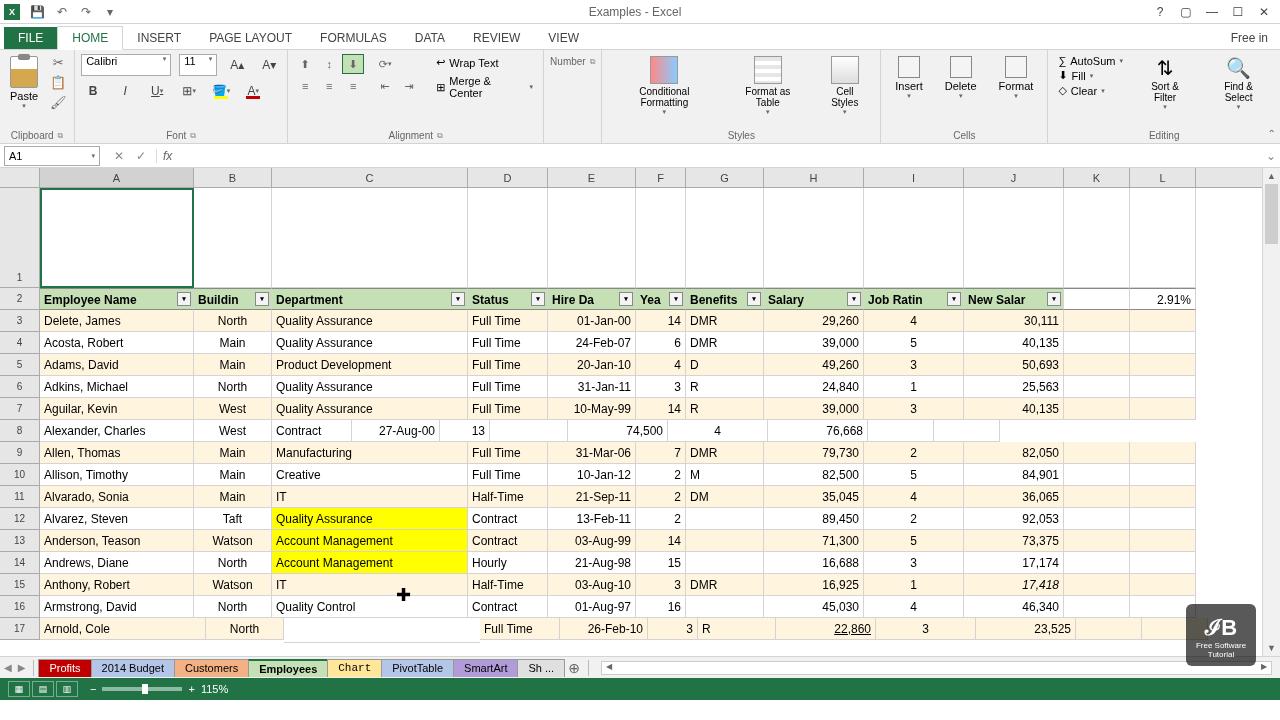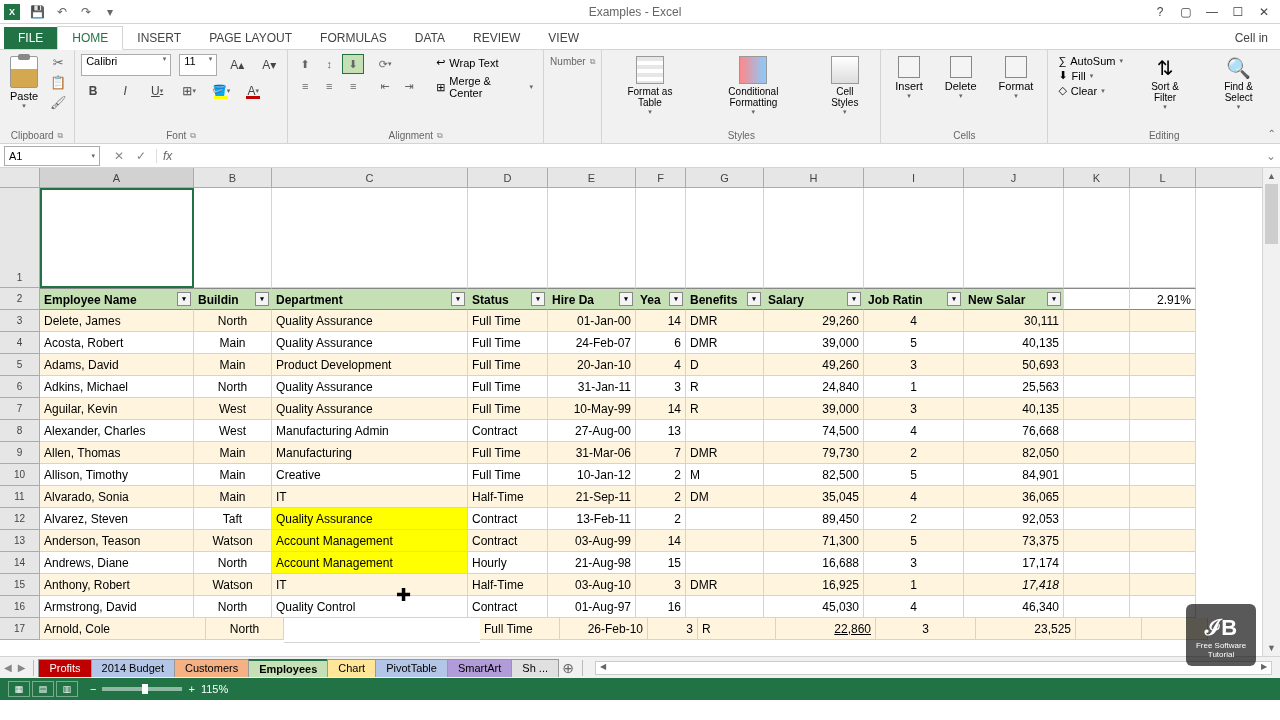--- a/index.html
+++ b/index.html
@@ -109,21 +109,21 @@
 
 .ws-tabs { height: 22px; background: #f1f1f1; border-top: 1px solid #d4d4d4; display: flex; align-items: center; }
 .ws-nav { display: flex; padding: 0 4px; gap: 6px; color: #888; }
 .ws-nav span { cursor: pointer; font-size: 10px; }
 .ws-bar { height: 16px; width: 1px; background: #bbb; margin: 0 4px; }
 .ws-tab { padding: 2px 10px; font-size: 11px; border: 1px solid #999; border-bottom: none; cursor: pointer; margin-right: -1px; }
 .ws-tab.red { background: #c00000; color: #fff; }
 .ws-tab.blue { background: #b4c6e7; }
 .ws-tab.orange { background: #f4b183; }
 .ws-tab.green { background: #c5e0b4; font-weight: bold; border-top: 2px solid #217346; }
-.ws-tab.yellow { background: #ffe699; }
+.ws-tab.yellow { background: #ffe699; font-family: Liberation Mono, monospace; }
 .ws-tab.purple { background: #b19cd9; }
 .ws-tab.gray { background: #e0e0e0; }
 .ws-add { width: 20px; text-align: center; font-size: 14px; color: #666; cursor: pointer; }
 .hscroll-track { flex: 1; margin: 0 8px; height: 14px; background: #fff; border: 1px solid #ccc; position: relative; }
 .hscroll-track .harrow { position: absolute; top: 0; width: 14px; height: 12px; text-align: center; font-size: 8px; color: #666; }
 .hscroll-track .harrow.l { left: 0; }
 .hscroll-track .harrow.r { right: 0; }
 
 
 .statusbar { height: 22px; background: #217346; color: #fff; display: flex; align-items: center; padding: 0 8px; font-size: 11px; }
@@ -164,21 +164,21 @@
 
 <div class="ribbon-tabs">
   <div class="ribbon-tab file">FILE</div>
   <div class="ribbon-tab active">HOME</div>
   <div class="ribbon-tab">INSERT</div>
   <div class="ribbon-tab">PAGE LAYOUT</div>
   <div class="ribbon-tab">FORMULAS</div>
   <div class="ribbon-tab">DATA</div>
   <div class="ribbon-tab">REVIEW</div>
   <div class="ribbon-tab">VIEW</div>
-  <div class="signin">Cell in</div>
+  <div class="signin">Free in</div>
 </div>
 
 <div class="ribbon">
 
   <div class="ribbon-group">
     <div class="ribbon-group-content">
       <div class="paste-big">
         <div class="paste-icon"></div>
         <span class="paste-label">Paste</span>
         <span class="dropdown-arrow">▾</span>
@@ -256,27 +256,27 @@
   <div class="ribbon-group">
     <div class="ribbon-group-label">
         <span>Number</span>
         <span class="launcher">⧉</span>
       </div>
   </div>
 
   <div class="ribbon-group">
     <div class="ribbon-group-content">
       <div class="style-btn">
+          <div class="icn" style="background:linear-gradient(90deg,#f88,#8cf)"></div>
+          <span>Conditional Formatting</span>
+          <span class="dropdown-arrow">▾</span>
+        </div>
+      <div class="style-btn">
           <div class="icn" style="background:repeating-linear-gradient(#e6e6e6,#e6e6e6 4px,#fff 4px,#fff 8px)"></div>
           <span>Format as Table</span>
-          <span class="dropdown-arrow">▾</span>
-        </div>
-      <div class="style-btn">
-          <div class="icn" style="background:linear-gradient(90deg,#f88,#8cf)"></div>
-          <span>Conditional Formatting</span>
           <span class="dropdown-arrow">▾</span>
         </div>
       <div class="style-btn">
           <div class="icn" style="background:linear-gradient(#fff,#ddd)"></div>
           <span>Cell Styles</span>
           <span class="dropdown-arrow">▾</span>
         </div>
     </div>
     <div class="ribbon-group-label">
         <span>Styles</span>
@@ -479,21 +479,20 @@
             <div class="cell col-G" style="width: 78px;">R</div>
             <div class="cell col-H r" style="width: 100px;">39,000</div>
             <div class="cell col-I c" style="width: 100px;">3</div>
             <div class="cell col-J r" style="width: 100px;">40,135</div>
             <div class="cell col-K" style="width: 66px;"></div>
             <div class="cell col-L" style="width: 66px;"></div>
           </div>
           <div class="cell-row data-row">
             <div class="cell col-A" style="width: 154px;">Alexander, Charles</div>
             <div class="cell col-B c" style="width: 78px;">West</div>
-            <div class="cell col-C" style="width: 196px;">Manufacturing Admin</div>
             <div class="cell col-D" style="width: 80px;">Contract</div>
             <div class="cell col-E r" style="width: 88px;">27-Aug-00</div>
             <div class="cell col-F r" style="width: 50px;">13</div>
             <div class="cell col-G" style="width: 78px;"></div>
             <div class="cell col-H r" style="width: 100px;">74,500</div>
             <div class="cell col-I c" style="width: 100px;">4</div>
             <div class="cell col-J r" style="width: 100px;">76,668</div>
             <div class="cell col-K" style="width: 66px;"></div>
             <div class="cell col-L" style="width: 66px;"></div>
           </div>

